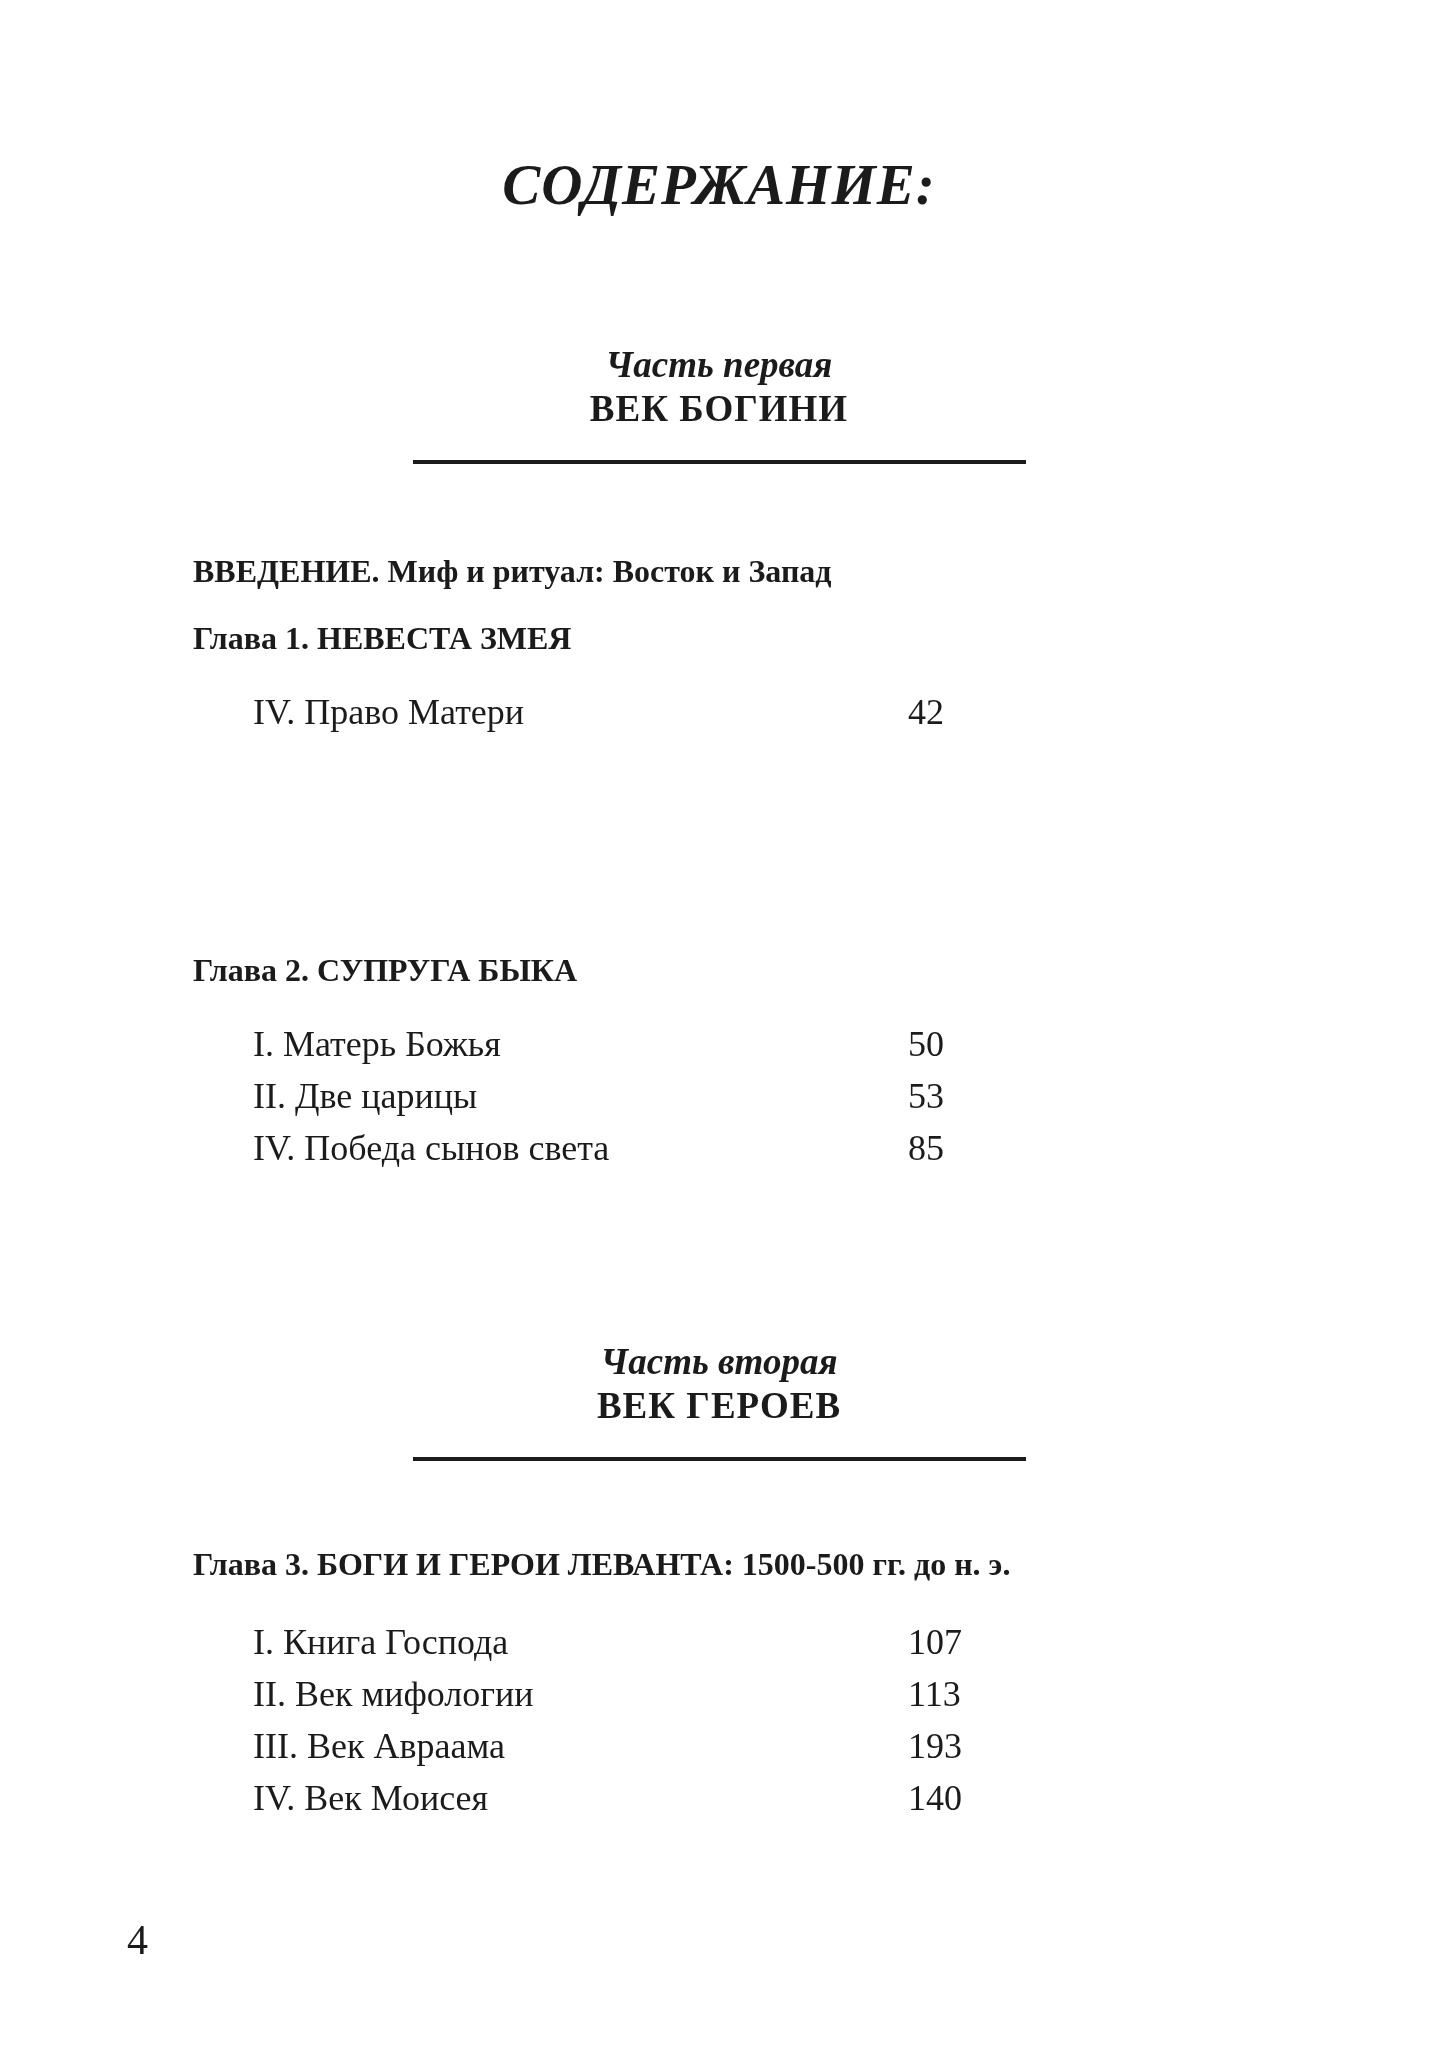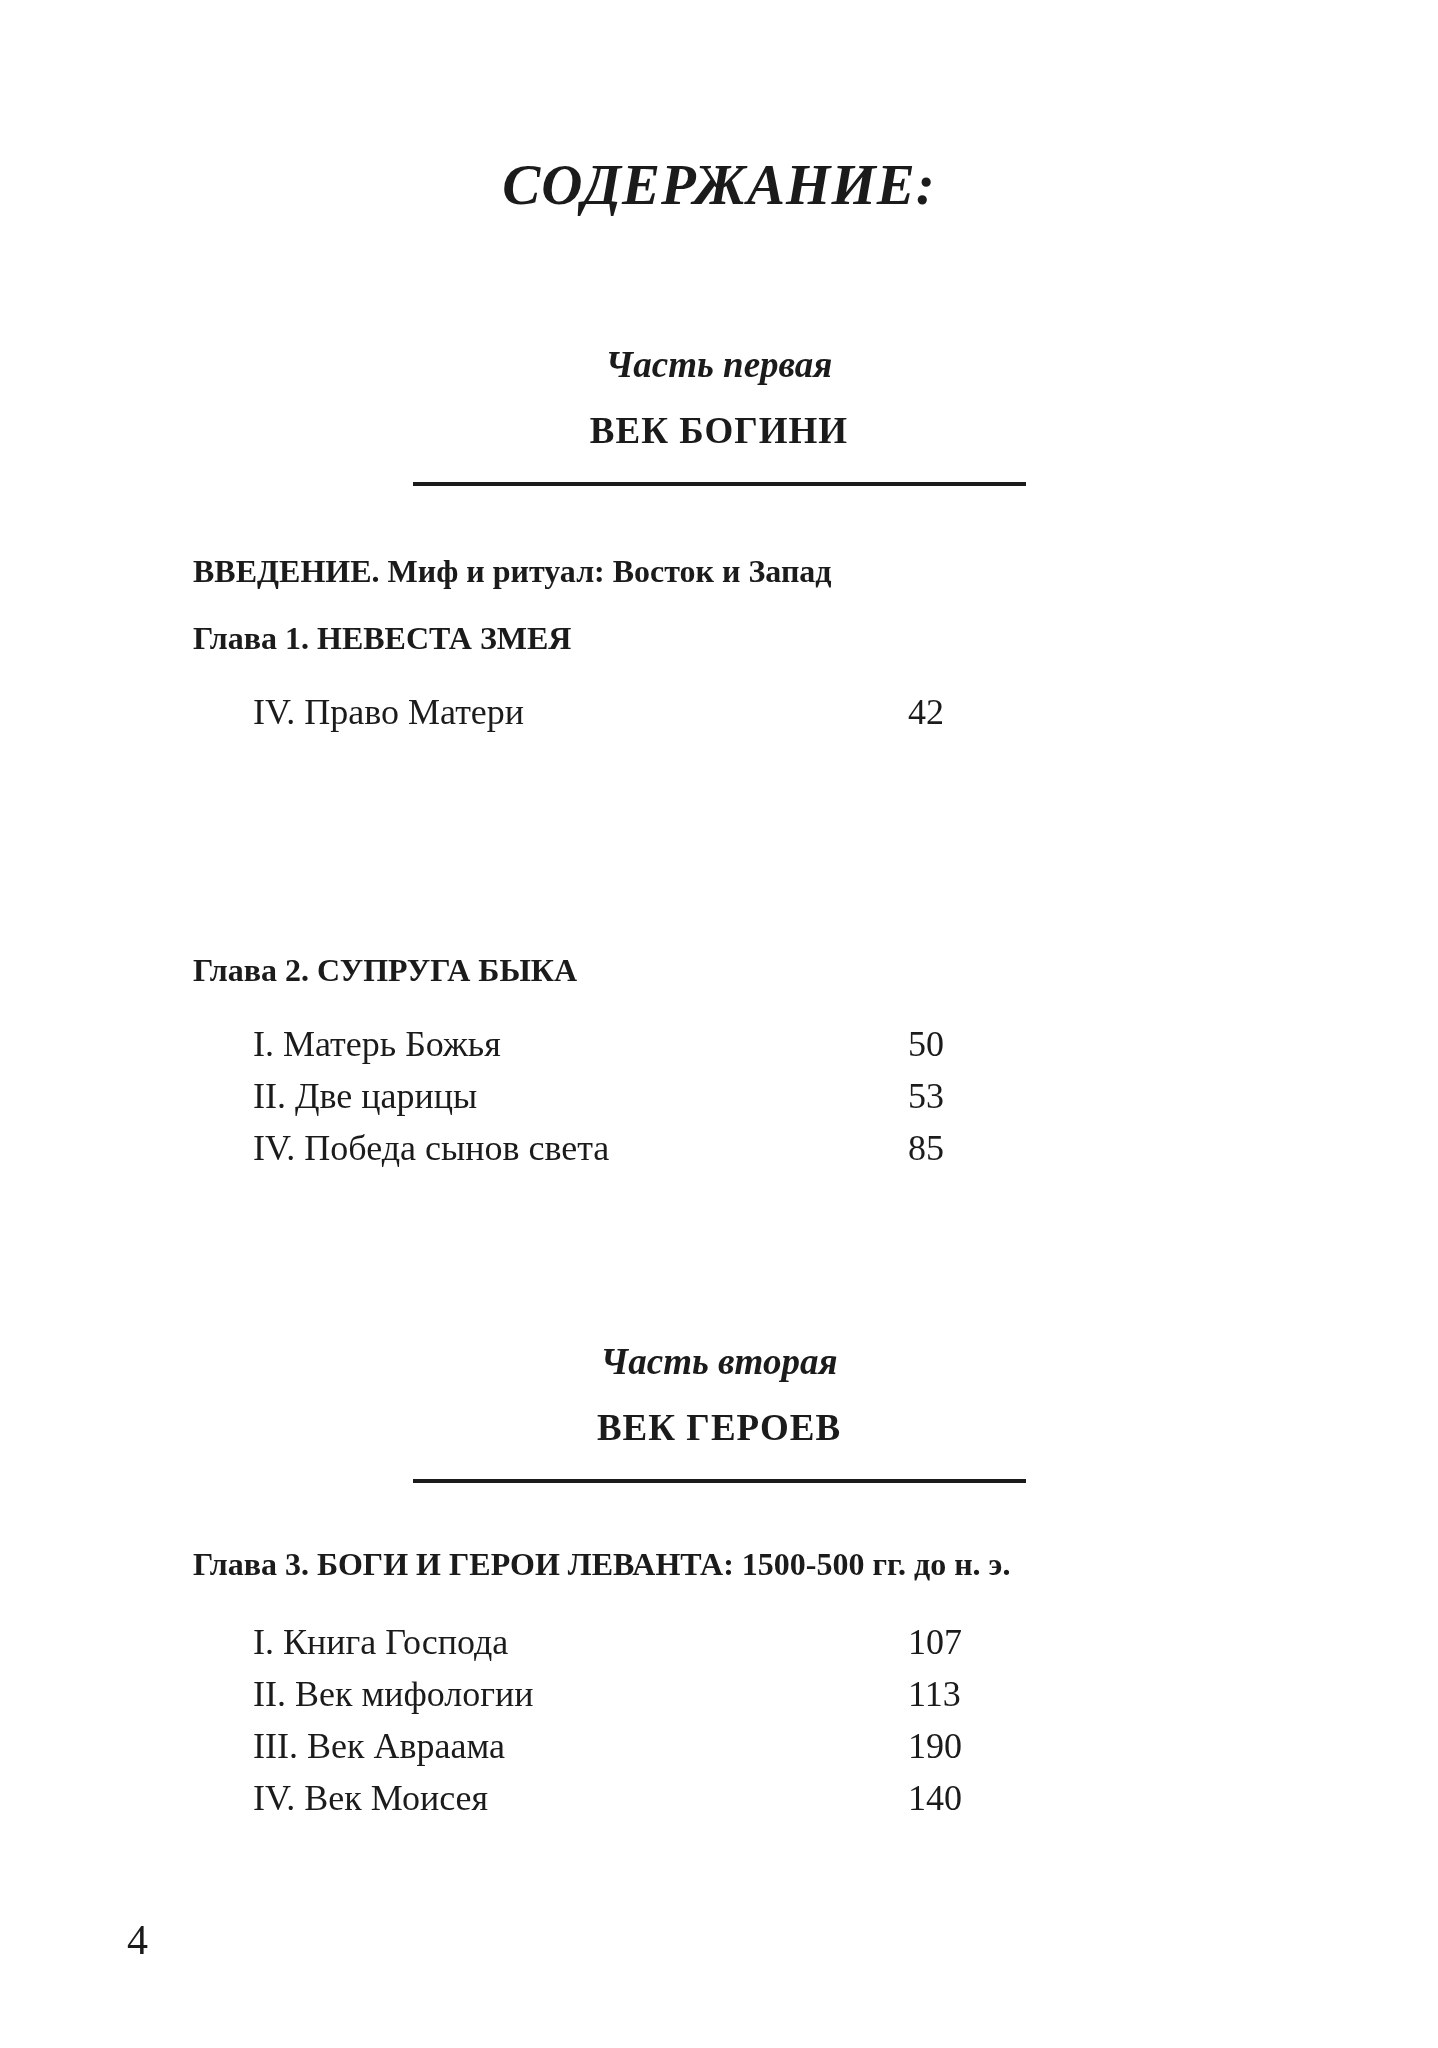--- a/index.html
+++ b/index.html
@@ -38,21 +38,20 @@
     font-size: 37px;
     line-height: 44px;
     font-weight: bold;
     font-style: italic;
   }
   .part-title {
     font-size: 37px;
     line-height: 44px;
     font-weight: bold;
     letter-spacing: 1px;
-    margin-top: 22px;
   }
   .rule {
     width: 613px;
     height: 4px;
     background: #1b1b1b;
     margin: 29px auto 0 auto;
   }
   .section {
     position: absolute;
     left: 193px;
@@ -133,20 +132,20 @@
     <div class="part-label">Часть вторая</div>
     <div class="part-title">ВЕК ГЕРОЕВ</div>
     <div class="rule"></div>
   </section>
 
   <div class="section sec-ch3">
     <h2>Глава 3. БОГИ И ГЕРОИ ЛЕВАНТА: 1500-500 гг. до н. э.</h2>
     <ul class="entries">
         <li><span class="item-label">I. Книга Господа</span><span class="item-page">107</span></li>
         <li><span class="item-label">II. Век мифологии</span><span class="item-page">113</span></li>
-        <li><span class="item-label">III. Век Авраама</span><span class="item-page">190</span></li>
+        <li><span class="item-label">III. Век Авраама</span><span class="item-page">193</span></li>
         <li><span class="item-label">IV. Век Моисея</span><span class="item-page">140</span></li>
       </ul>
   </div>
 
   <div class="folio">4</div>
 
 </div>
 
 </body></html>

